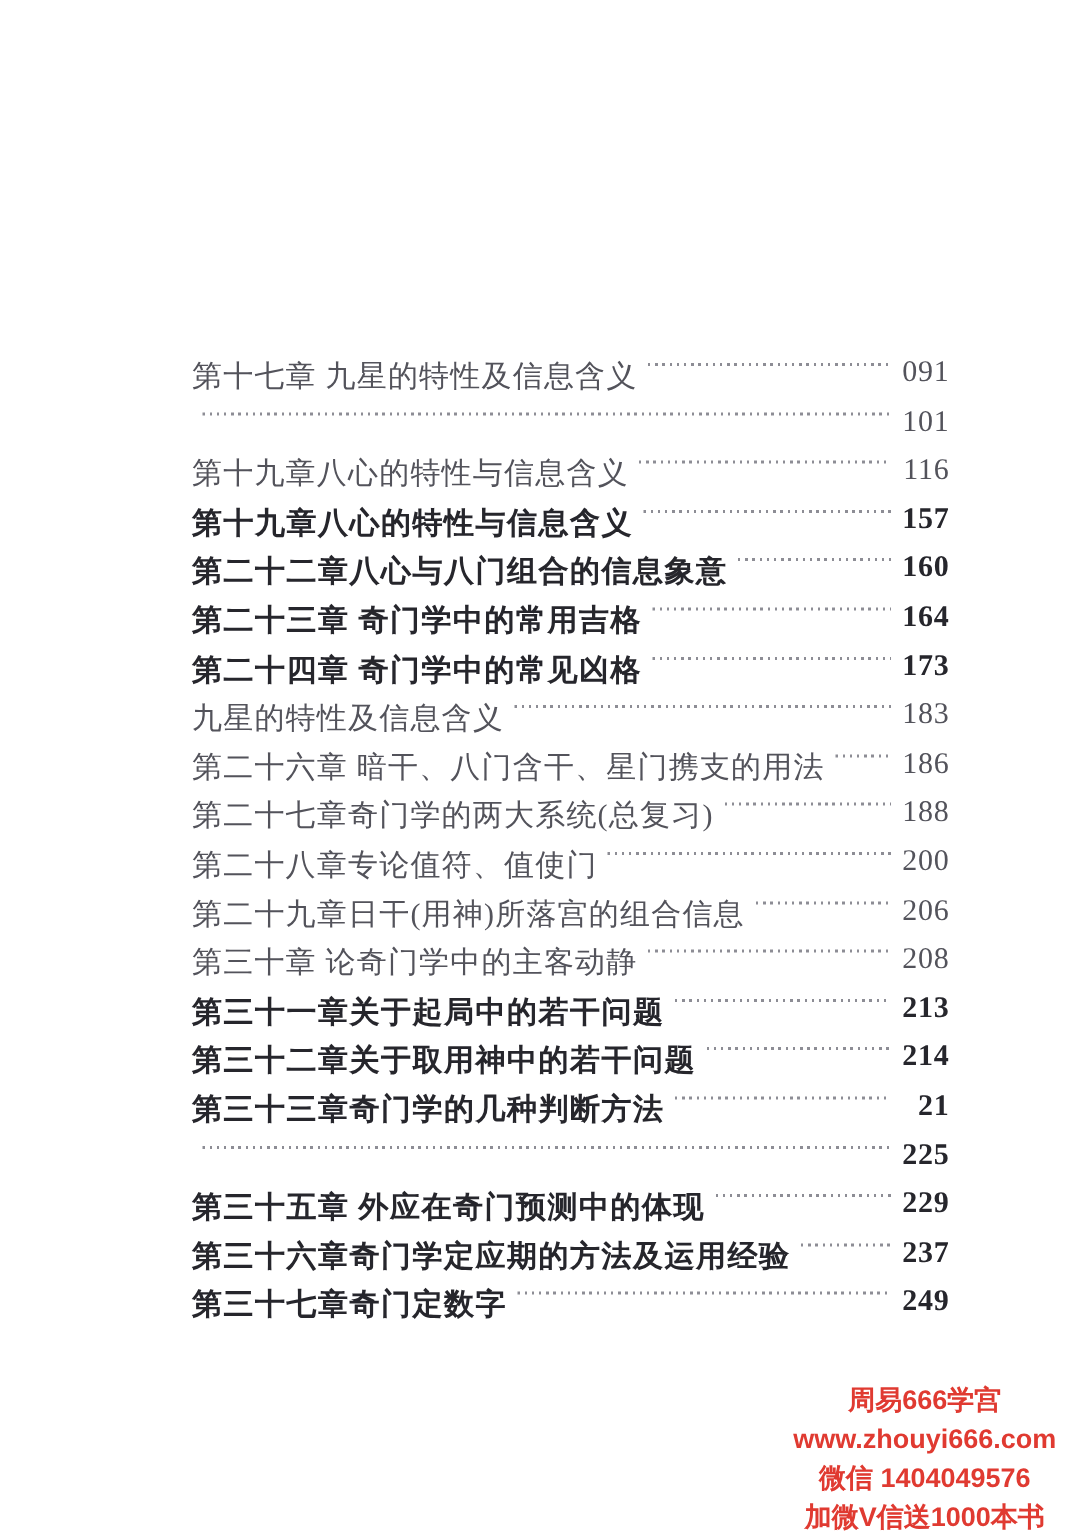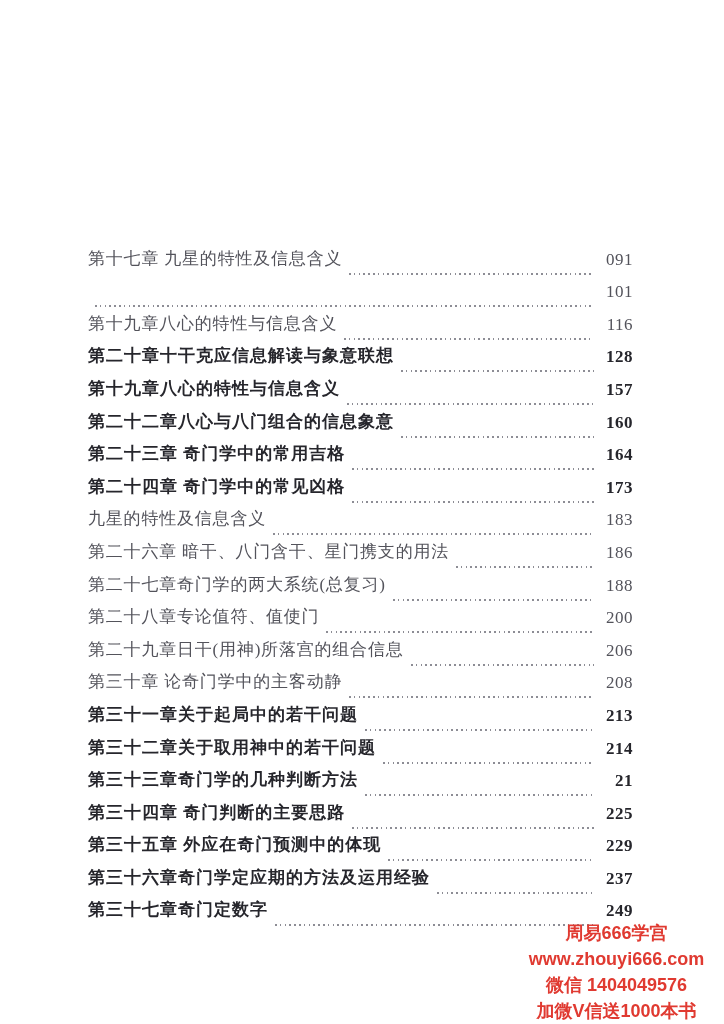--- a/index.html
+++ b/index.html
@@ -20,24 +20,25 @@
     background: #ffffff;
   }
   .toc {
     position: absolute;
     left: 88px;
     top: 237px;
     width: 545px;
   }
   .toc-row {
     display: flex;
-    align-items: flex-end;
+    align-items: flex-start;
     height: 32.6px;
-    font-size: 17px;
+    font-size: 20px;
     color: #53535b;
+    margin-left: 40px;
   }
   .toc-title {
     white-space: nowrap;
     letter-spacing: 0.8px;
   }
   .leader {
     flex: 1;
     height: 2px;
     margin: 0 5px 0 7px;
     transform: translateY(5px);
@@ -87,25 +88,20 @@
     <span class="leader"></span>
     <span class="toc-page">101</span>
   </div>
 
   <div class="toc-row">
     <span class="toc-title">第十九章八心的特性与信息含义</span>
     <span class="leader"></span>
     <span class="toc-page">116</span>
   </div>
 
-  <div class="toc-row bold">
-    <span class="toc-title">第二十章十干克应信息解读与象意联想</span>
-    <span class="leader"></span>
-    <span class="toc-page">128</span>
-  </div>
 
   <div class="toc-row bold">
     <span class="toc-title">第十九章八心的特性与信息含义</span>
     <span class="leader"></span>
     <span class="toc-page">157</span>
   </div>
 
   <div class="toc-row bold">
     <span class="toc-title">第二十二章八心与八门组合的信息象意</span>
     <span class="leader"></span>
@@ -172,21 +168,20 @@
     <span class="toc-page">214</span>
   </div>
 
   <div class="toc-row bold">
     <span class="toc-title">第三十三章奇门学的几种判断方法</span>
     <span class="leader"></span>
     <span class="toc-page">21</span>
   </div>
 
   <div class="toc-row bold">
-    <span class="toc-title">第三十四章 奇门判断的主要思路</span>
     <span class="leader"></span>
     <span class="toc-page">225</span>
   </div>
 
   <div class="toc-row bold">
     <span class="toc-title">第三十五章 外应在奇门预测中的体现</span>
     <span class="leader"></span>
     <span class="toc-page">229</span>
   </div>
 

